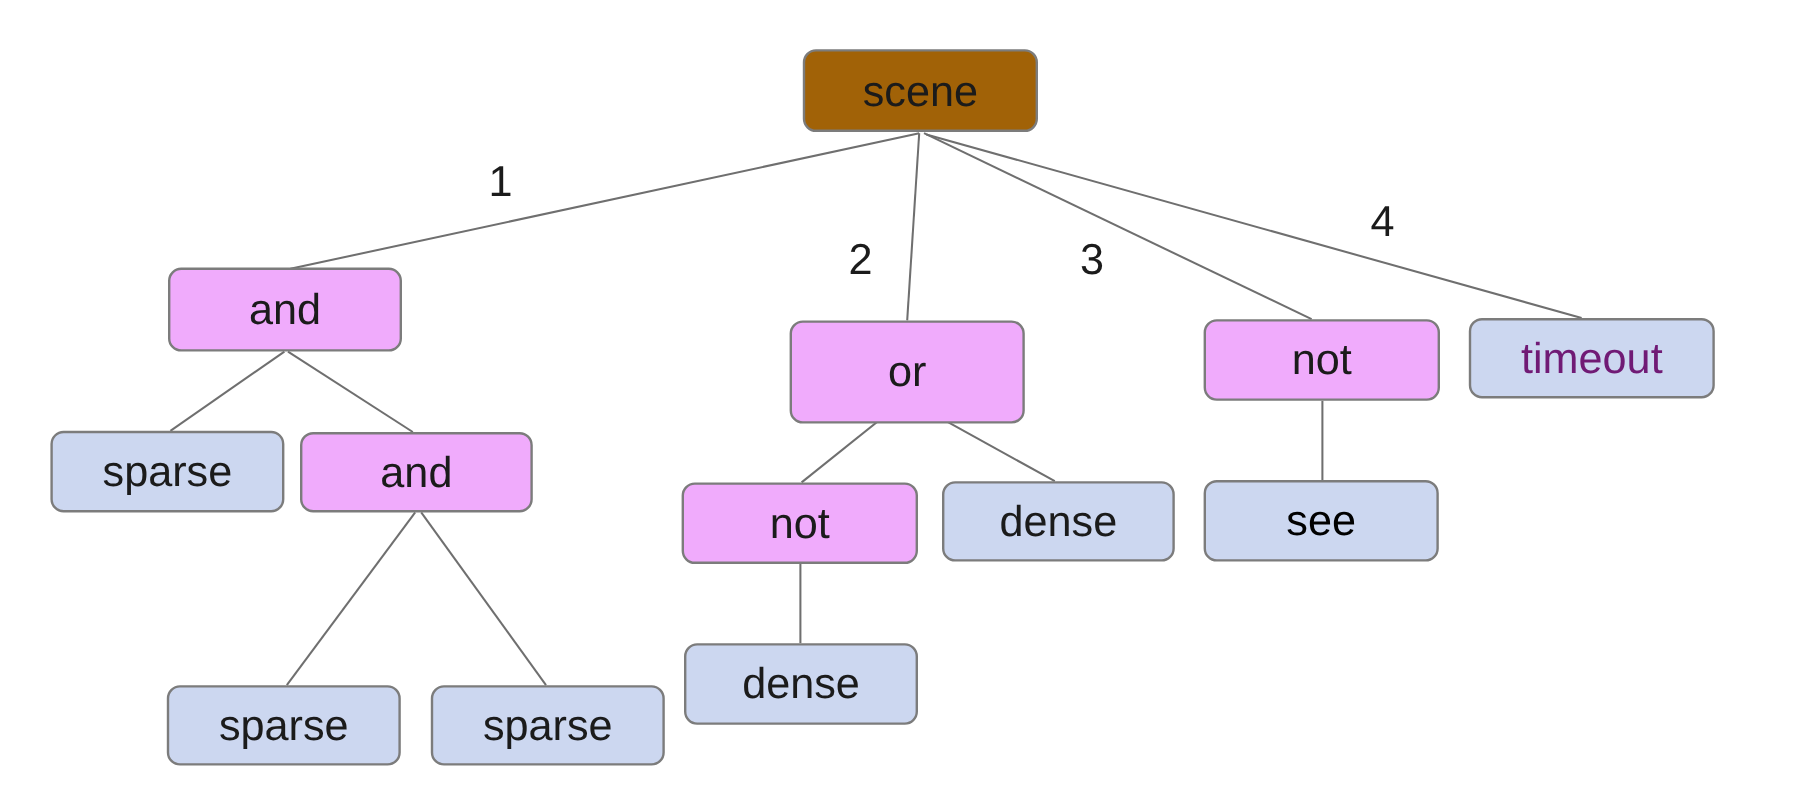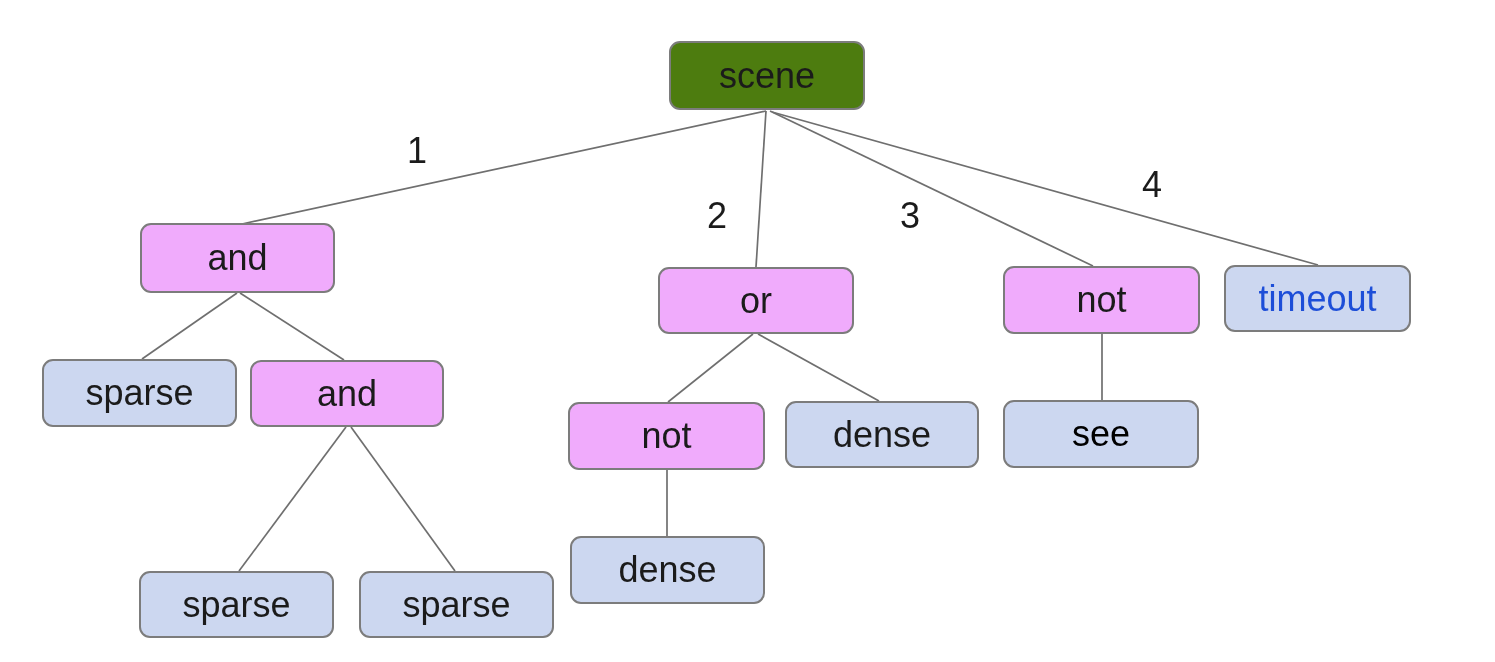--- a/index.html
+++ b/index.html
@@ -34,21 +34,21 @@
     position: absolute;
     box-sizing: border-box;
     border: 2px solid #7c7c7c;
     border-radius: 11px;
     display: flex;
     align-items: center;
     justify-content: center;
     font-size: 36px;
     line-height: 1;
   }
-  .node.root     { background: #4d7c0f; }
+  .node.root     { background: #a16207; }
   .node.operator { background: #f0abfc; }
   .node.leaf     { background: #ccd7f0; }
 </style>
 </head>
 <body>
 
 <div id="canvas">
     <svg id="edge-layer" viewBox="0 0 1495 662">
       <line x1="766" y1="111" x2="242" y2="224" stroke="#6f6f6f"></line>
       <text x="417" y="163" fill="#1b1b1b">1</text>
@@ -66,27 +66,27 @@
       <line x1="346" y1="427" x2="239" y2="571" stroke="#6f6f6f"></line>
       <line x1="351" y1="427" x2="455" y2="571" stroke="#6f6f6f"></line>
       <line x1="667" y1="470" x2="667" y2="536" stroke="#6f6f6f"></line>
     </svg>
     <div class="node root" style="left: 669px; top: 41px; width: 196px; height: 69px; color: rgb(27, 27, 27);">
       <span>scene</span>
     </div>
     <div class="node operator" style="left: 140px; top: 223px; width: 195px; height: 70px; color: rgb(27, 27, 27);">
       <span>and</span>
     </div>
-    <div class="node operator" style="left: 658px; top: 267px; width: 196px; height: 67px; color: rgb(27, 27, 27);">
+    <div class="node operator" style="left: 658px; top: 267px; width: 196px; height: 86px; color: rgb(27, 27, 27);">
       <span>or</span>
     </div>
     <div class="node operator" style="left: 1003px; top: 266px; width: 197px; height: 68px; color: rgb(27, 27, 27);">
       <span>not</span>
     </div>
-    <div class="node leaf" style="left: 1224px; top: 265px; width: 187px; height: 67px; color: #1d4ed8;">
+    <div class="node leaf" style="left: 1224px; top: 265px; width: 205px; height: 67px; color: #701a75;">
       <span>timeout</span>
     </div>
     <div class="node leaf" style="left: 42px; top: 359px; width: 195px; height: 68px; color: rgb(27, 27, 27);">
       <span>sparse</span>
     </div>
     <div class="node operator" style="left: 250px; top: 360px; width: 194px; height: 67px; color: rgb(27, 27, 27);">
       <span>and</span>
     </div>
     <div class="node operator" style="left: 568px; top: 402px; width: 197px; height: 68px; color: rgb(27, 27, 27);">
       <span>not</span>

